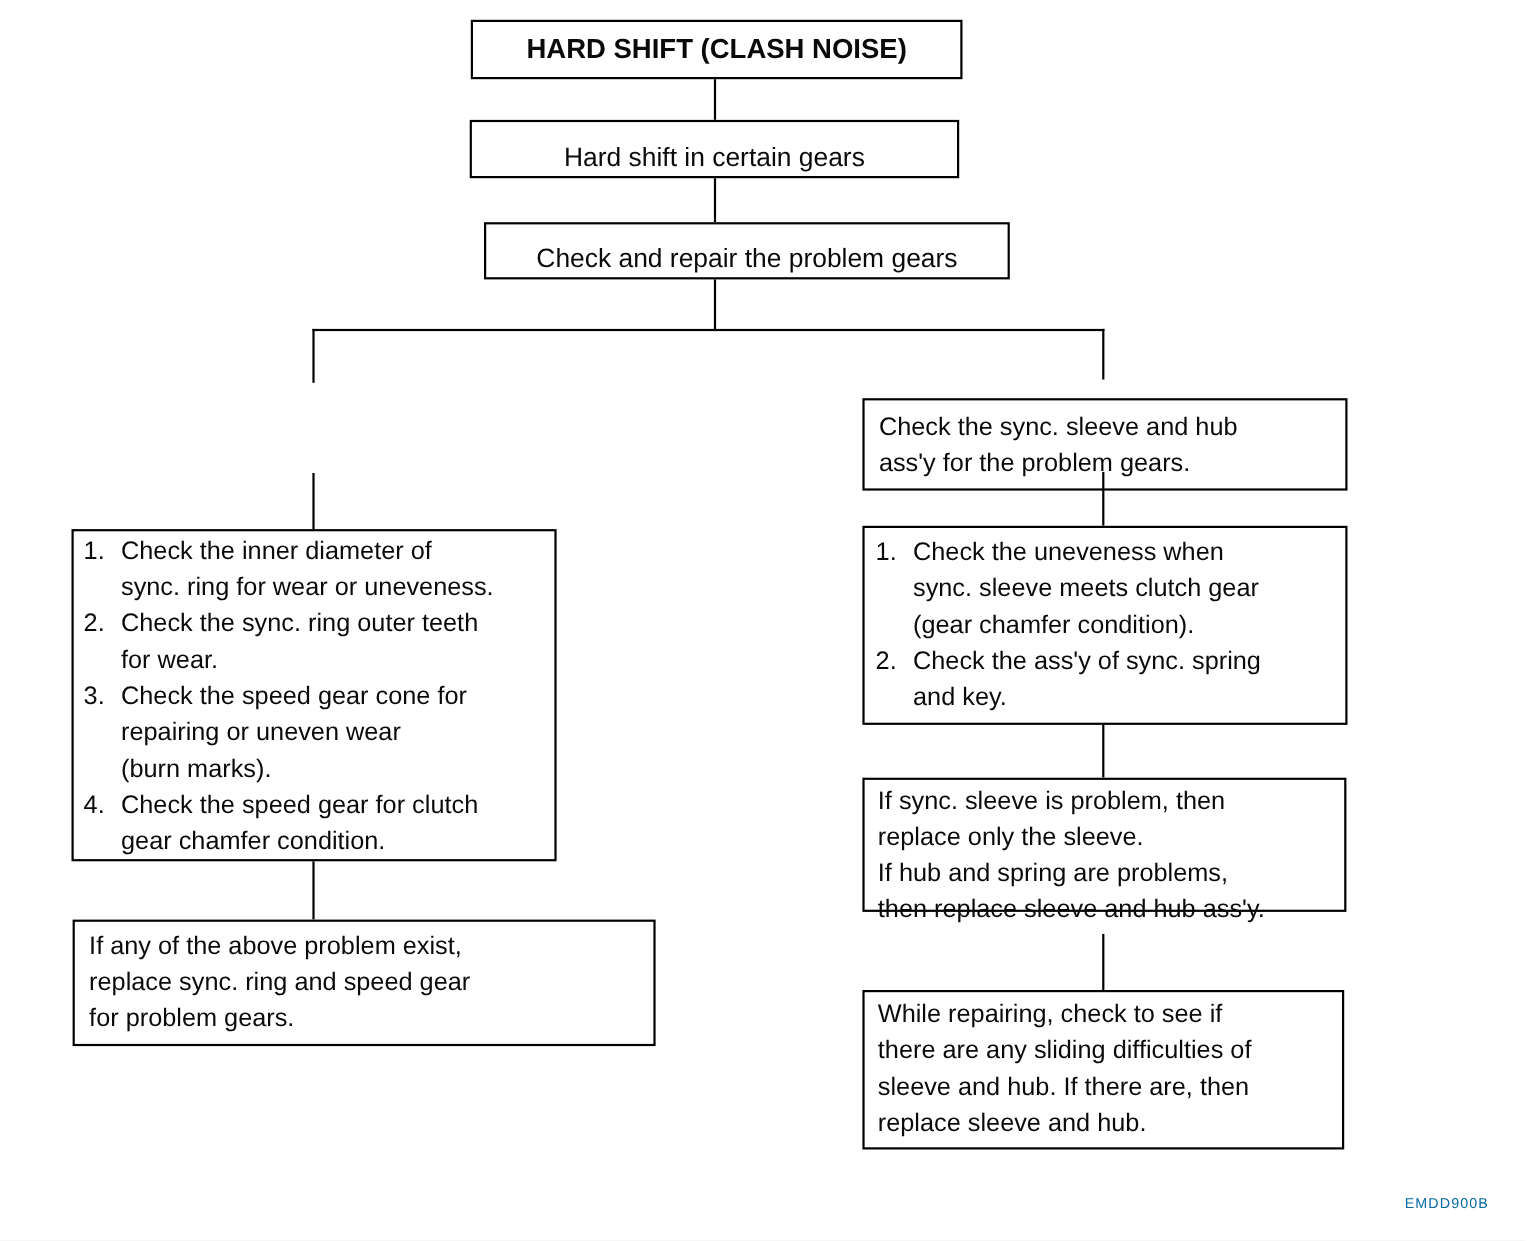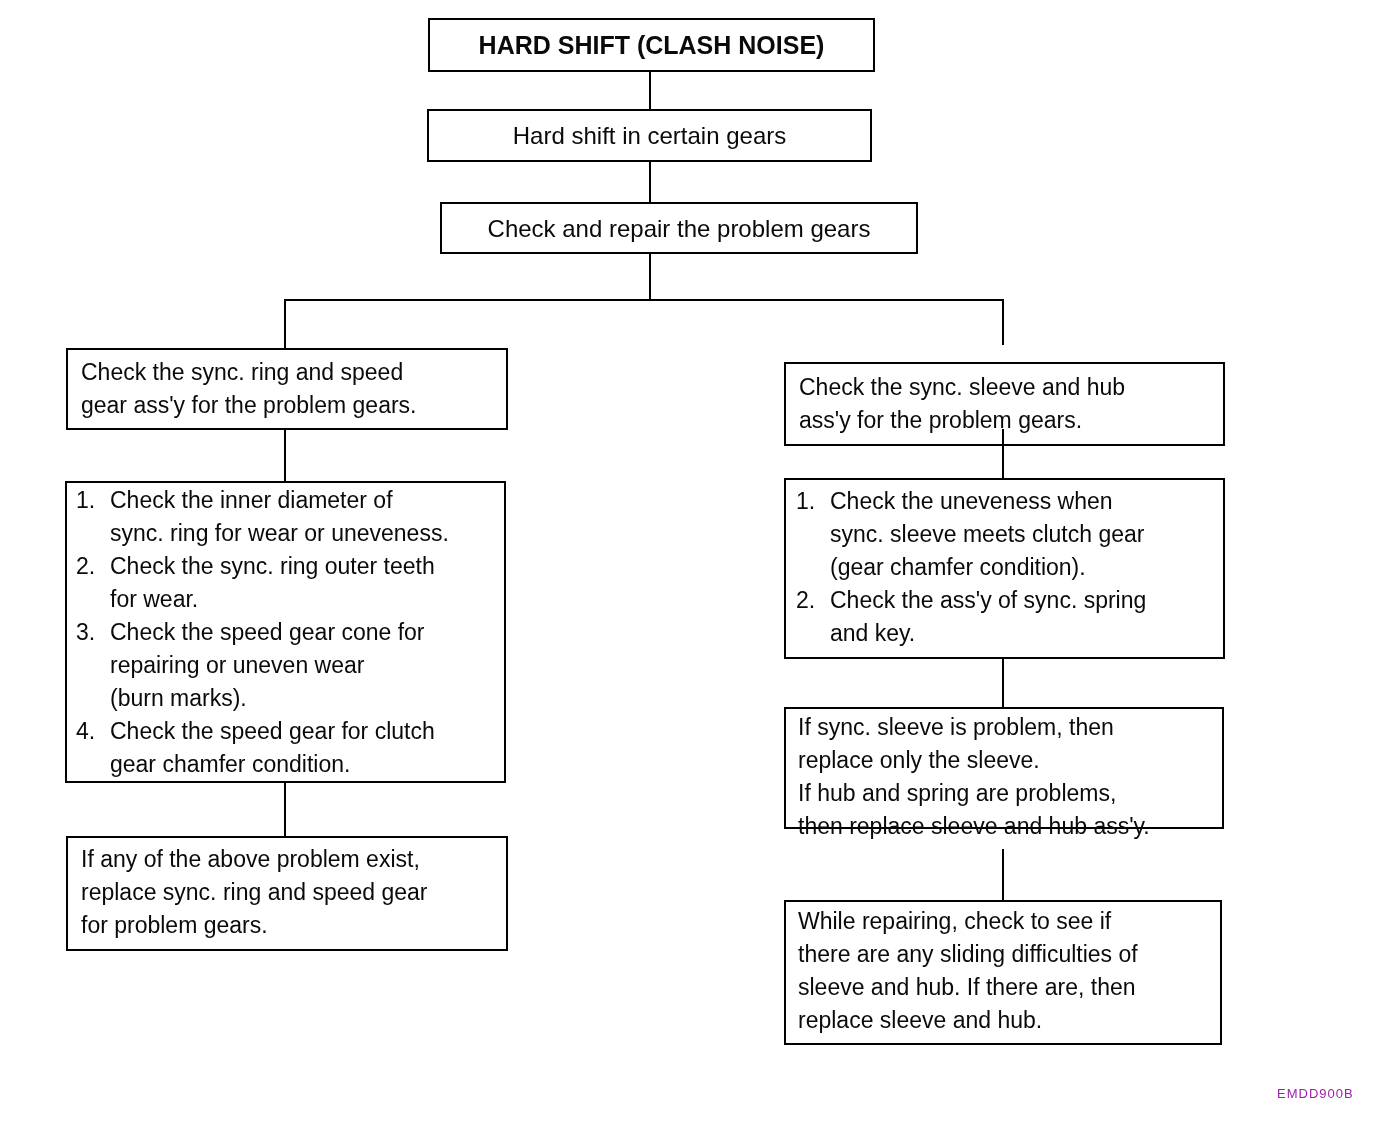--- a/index.html
+++ b/index.html
@@ -10,29 +10,29 @@
     color:#0a0a0a;
   }
   .box {
     position:absolute; box-sizing:border-box;
     border:2px solid #000; background:#fff;
     font-size:23px; line-height:33px;
   }
   .center { display:flex; align-items:center; justify-content:center; text-align:center; }
   .pre { white-space:pre-line; }
   .title-box { font-weight:bold; font-size:25px; }
-  .hdr { font-size:24px; }
+  .hdr { font-size:24px;align-items:flex-end; }
 
   #n-title   { left:428px; top:18px;  width:447px; height:54px; }
   #n-symptom { left:427px; top:109px; width:445px; height:53px; }
   #n-action  { left:440px; top:202px; width:478px; height:52px; }
 
   #n-leftA  { left:66px;  top:348px; width:442px; height:82px;  padding:6px 10px 0 13px; }
   #n-leftB  { left:65px;  top:481px; width:441px; height:302px; padding:1px 4px 0 9px; }
-  #n-leftC  { left:66px;  top:836px; width:442px; height:115px; padding:5px 8px 0 13px; }
+  #n-leftC  { left:66px;  top:836px; width:530px; height:115px; padding:5px 8px 0 13px; }
 
   #n-rightA { left:784px; top:345px; width:441px; height:84px;  padding:7px 8px 0 13px;margin-top:17px; }
   #n-rightB { left:784px; top:478px; width:441px; height:181px; padding:5px 4px 0 10px; }
   #n-rightC { left:784px; top:707px; width:440px; height:122px; padding:2px 6px 0 12px; }
   #n-rightD { left:784px; top:900px; width:438px; height:145px; padding:3px 6px 12px 12px; }
 
   .step { display:flex; }
   .step .num { width:34px; flex:none; }
   .step .txt { flex:1; white-space:pre-line; }
 
@@ -46,21 +46,21 @@
   #c-l0   { left:284px; top:299px; height:49px; }
   #c-r0   { left:1002px; top:299px; height:46px; }
   #c-l1   { left:284px; top:430px; height:51px; }
   #c-l2   { left:284px; top:783px; height:53px; }
   #c-r1   { left:1002px; top:429px; height:49px; }
   #c-r2   { left:1002px; top:659px; height:48px; }
   #c-r3   { left:1002px; top:849px; height:51px; }
 
   .fig-code {
     position:absolute; left:1277px; top:1086px;
-    font-size:13px; letter-spacing:1px; color:#a21caf;
+    font-size:13px; letter-spacing:1px; color:#0369a1;
   }
 </style>
 </head>
 <body>
 
 <div class="page">
 
   <div class="box center title-box" id="n-title">
     <span>HARD SHIFT (CLASH NOISE)</span>
   </div>
@@ -75,22 +75,20 @@
 
   <div class="box center hdr" id="n-action">
     <span>Check and repair the problem gears</span>
   </div>
 
   <div class="vl" id="c-top3"></div>
   <div class="hl" id="c-hbar"></div>
   <div class="vl" id="c-l0"></div>
   <div class="vl" id="c-r0"></div>
 
-  <div class="box pre" id="n-leftA">Check the sync. ring and speed
-gear ass'y for the problem gears.</div>
 
   <div class="vl" id="c-l1"></div>
 
   <div class="box" id="n-leftB">
     <div class="step">
       <span class="num">1.</span>
       <span class="txt">Check the inner diameter of
 sync. ring for wear or uneveness.</span>
     </div>
     <div class="step">

